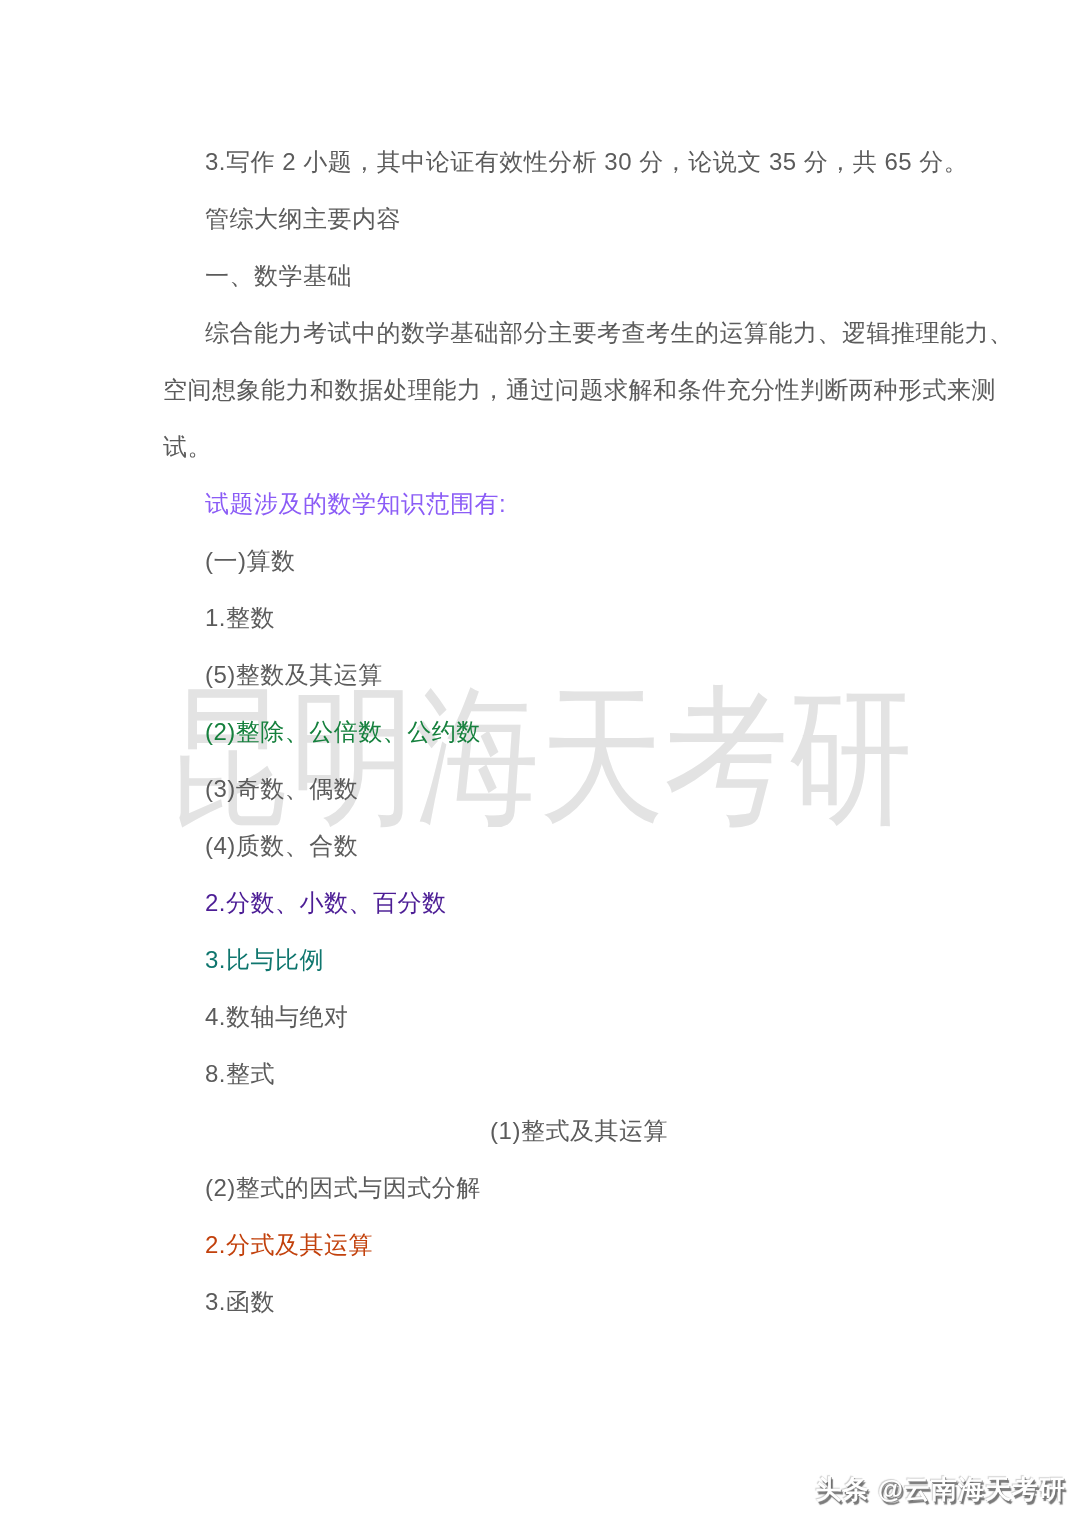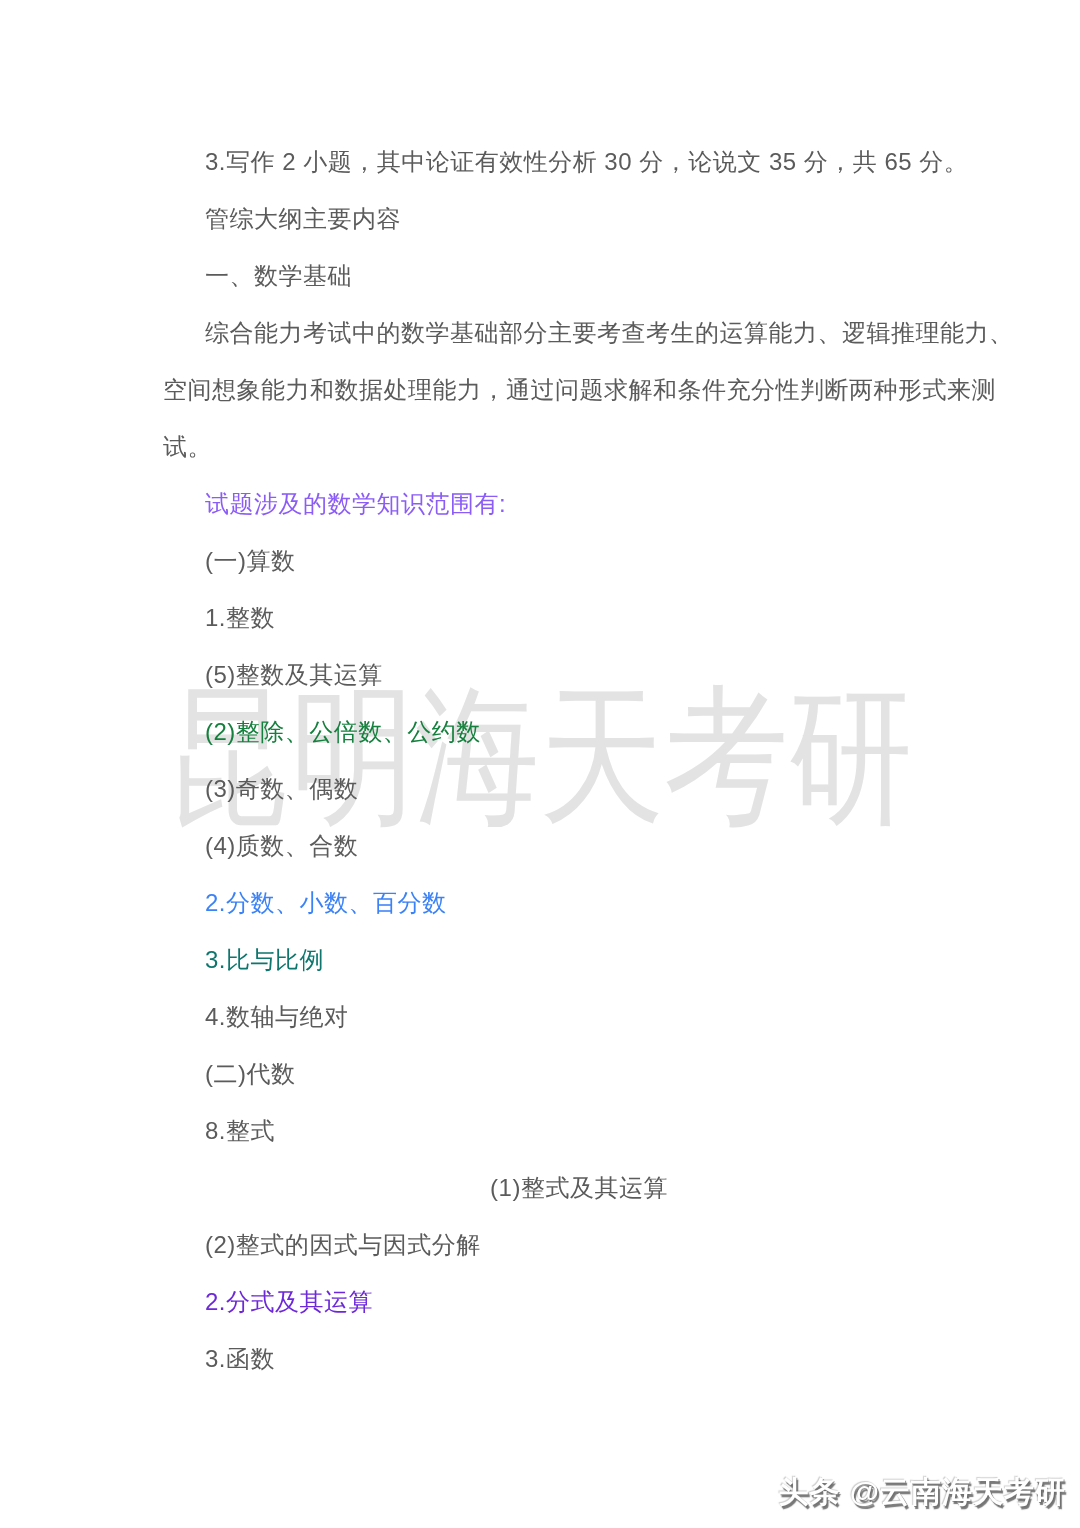--- a/index.html
+++ b/index.html
@@ -45,21 +45,21 @@
     letter-spacing: 0.5px;
   }
   .line.indent {
     padding-left: 42px;
   }
   .footer {
     position: absolute;
     top: 1472px;
     right: 14px;
     z-index: 2;
-    font-size: 30px;
+    font-size: 26px;
     font-weight: bold;
     letter-spacing: 1px;
     color: #ffffff;
     white-space: nowrap;
     text-shadow:
       2px 3px 1px rgba(105,105,105,0.9),
       1px 1px 0 rgba(130,130,130,0.8),
       -1px -1px 1px rgba(185,185,185,0.7);
   }
 </style>
@@ -76,25 +76,24 @@
       <div class="line indent" style="color: rgb(91, 91, 91);">综合能力考试中的数学基础部分主要考查考生的运算能力、逻辑推理能力、</div>
       <div class="line" style="color: rgb(91, 91, 91); text-align: right;">空间想象能力和数据处理能力，通过问题求解和条件充分性判断两种形式来测</div>
       <div class="line" style="color: rgb(91, 91, 91);">试。</div>
       <div class="line indent" style="color: #8b5cf6;">试题涉及的数学知识范围有:</div>
       <div class="line indent" style="color: rgb(91, 91, 91);">(一)算数</div>
       <div class="line indent" style="color: rgb(91, 91, 91);">1.整数</div>
       <div class="line indent" style="color: rgb(91, 91, 91);">(5)整数及其运算</div>
       <div class="line indent" style="color: #15803d;">(2)整除、公倍数、公约数</div>
       <div class="line indent" style="color: rgb(91, 91, 91);">(3)奇数、偶数</div>
       <div class="line indent" style="color: rgb(91, 91, 91);">(4)质数、合数</div>
-      <div class="line indent" style="color: #3b82f6;">2.分数、小数、百分数</div>
+      <div class="line indent" style="color: #4c1d95;">2.分数、小数、百分数</div>
       <div class="line indent" style="color: #0f766e;">3.比与比例</div>
       <div class="line indent" style="color: rgb(91, 91, 91);">4.数轴与绝对</div>
-      <div class="line indent" style="color: rgb(91, 91, 91);">(二)代数</div>
       <div class="line indent" style="color: rgb(91, 91, 91);">8.整式</div>
       <div class="line indent" style="color: rgb(91, 91, 91); text-align: center;">(1)整式及其运算</div>
       <div class="line indent" style="color: rgb(91, 91, 91);">(2)整式的因式与因式分解</div>
-      <div class="line indent" style="color: #6d28d9;">2.分式及其运算</div>
+      <div class="line indent" style="color: #c2410c;">2.分式及其运算</div>
       <div class="line indent" style="color: rgb(91, 91, 91);">3.函数</div>
     </div>
 
   <div class="footer" style="color: rgb(255, 255, 255);">头条 @云南海天考研</div>
 </div>
 
 </body></html>

